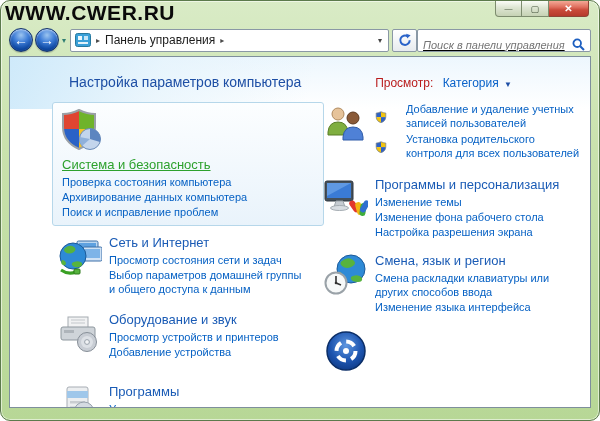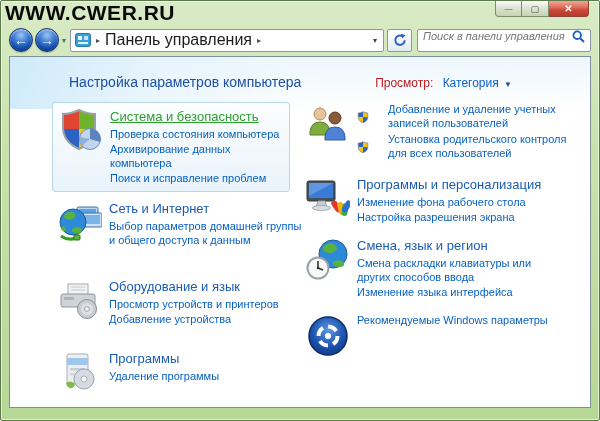--- a/index.html
+++ b/index.html
@@ -1,20 +1,20 @@
 <!DOCTYPE html>
 <html><head>
 <meta charset="utf-8">
 <style>
   * { box-sizing: border-box; margin: 0; padding: 0; }
   html,body { width:600px; height:421px; font-family:"Liberation Sans", sans-serif; background:#fff; }
 
   .window {
     position:relative; width:600px; height:421px;
-    border:1px solid #5c7a4c; border-radius:2px; overflow:hidden;
+    border:1px solid #5c7a4c; border-radius:10px; overflow:hidden;
     background: linear-gradient(180deg,#d9ebc6 0%,#c9e2ad 35%,#b7d796 100%);
     box-shadow: inset 0 0 0 1px rgba(255,255,255,.55);
   }
 
   .watermark {
     position:absolute; top:0; left:4px; z-index:20;
     font-size:21px; font-weight:bold; letter-spacing:.5px; color:#0a0a0a;
   }
 
   
@@ -44,32 +44,32 @@
     font-size:14px; font-weight:bold; line-height:1;
     box-shadow: inset 0 1px 2px rgba(255,255,255,.7), 0 1px 1px rgba(0,0,0,.2);
   }
   .nav-fwd { margin-left:2px; }
   .nav-dd { font-size:8px; color:#2e7d72; padding:0 4px 0 3px; }
   .addressbar {
     flex:1 1 auto; height:23px; background:#fff; border:1px solid #8a98a5; border-radius:2px;
     display:flex; align-items:center; padding:0 4px; gap:5px; min-width:0;
   }
   .ab-caret { font-size:8px; color:#4a4a4a; }
-  .ab-text { font-size:16px; color:#1c1c1c; white-space:nowrap; }
+  .ab-text { font-size:12px; color:#1c1c1c; white-space:nowrap; }
   .ab-fill { flex:1; }
   .ab-dd { font-size:8px; color:#444; padding:0 2px; }
   .refresh-btn {
     width:25px; height:23px; margin-left:3px; flex:0 0 25px;
     background:linear-gradient(#ffffff,#e7ebef); border:1px solid #8a98a5; border-radius:2px;
     display:flex; align-items:center; justify-content:center;
   }
   .searchbox {
-    width:174px; height:23px; margin-left:5px; flex:0 0 174px;
+    width:174px; height:23px; flex:0 0 174px;
     background:#fff; border:1px solid #8a98a5; border-radius:2px;
-    display:flex; align-items:flex-start; padding:0 5px;
+    display:flex; align-items:flex-end; padding:0 5px;text-decoration:underline;
   }
   .searchbox input {
     flex:1; min-width:0; border:none; outline:none; background:transparent;
     font-family:inherit; font-style:italic; font-size:11px; color:#5a5a5a;
   }
 
   
   .content {
     position:absolute; left:8px; right:8px; top:55px; bottom:12px;
     background:#fff; border:1px solid #7e8f9c; overflow:hidden;
@@ -107,25 +107,25 @@
     display:block; font-size:11px; line-height:14px; color:#0661c4;
     text-decoration:none; cursor:pointer; margin-bottom:1px;
   }
   .col-left .cat-link { max-width:200px; }
   .col-right .cat-link { max-width:205px; }
   .col-right .cat-title { max-width:185px; }
 
   .category.highlight {
     background:linear-gradient(#fcfeff,#e9f3fb);
     border:1px solid #b6d7ea; border-radius:3px;
-    margin-left:-6px; padding:4px 6px 5px 6px; width:238px;
+    margin-left:-6px; padding:4px 6px 5px 6px; width:272px;flex-direction:column;
   }
   .category.highlight .cat-title { color:#2da12d; text-decoration:underline; }
 
-  .m1 { margin-bottom:7px; }  .m2 { margin-bottom:29px; } .m3 { margin-bottom:22px; }
+  .m1 { margin-bottom:7px; }  .m2 { margin-bottom:13px; } .m3 { margin-bottom:22px; }
   .r1 { margin-bottom:13px; } .r2 { margin-bottom:11px; } .r3 { margin-bottom:13px; }
 
   .shield-link { display:flex; gap:19px; align-items:center; margin-bottom:2px; cursor:pointer; }
   .shield-link .cat-link { margin-bottom:0; }
   .uac { flex:0 0 12px; padding-top:1px; }
 </style>
 </head>
 <body>
 
 <div class="window">
@@ -236,39 +236,40 @@
               <circle cx="15" cy="22" r="13" fill="#2e8ad6" stroke="#1b5a9a"></circle>
               <path d="M7 14 q5 -4 9 -1 q3 2 0 5 q-5 3 -9 0 q-2 -2 0 -4 Z" fill="#57b33e"></path>
               <path d="M16 28 q5 -2 8 1 q1 3 -3 4 q-5 1 -7 -2 q-1 -2 2 -3 Z" fill="#57b33e"></path>
               <path d="M4 26 q3 0 4 3 q0 3 -3 2 q-3 -1 -1 -5 Z" fill="#57b33e"></path>
               <path d="M3 36 q7 5 15 2" fill="none" stroke="#3aa023" stroke-width="3"></path>
               <rect x="16" y="35" width="6" height="5" rx="1" fill="#57b33e" stroke="#2c7a1a"></rect>
             </svg>
           </div>
           <div class="cat-body">
             <a class="cat-title">Сеть и Интернет</a>
+            <a class="cat-link">Просмотр состояния сети и задач</a>
             <a class="cat-link">Выбор параметров домашней группы и общего доступа к данным</a>
           </div>
         </div>
 
         <div class="category m3">
           <div class="cat-icon">
             <svg width="44" height="44" viewBox="0 0 44 44">
               <rect x="10" y="6" width="20" height="12" fill="#f1f2f3" stroke="#a5abb1"></rect>
               <line x1="13" y1="9" x2="27" y2="9" stroke="#c3c7cb"></line>
               <line x1="13" y1="12" x2="27" y2="12" stroke="#c3c7cb"></line>
               <rect x="3" y="16" width="34" height="13" rx="2" fill="#cfd4d9" stroke="#8e979e"></rect>
               <rect x="6" y="19" width="10" height="3" fill="#aeb4ba"></rect>
               <circle cx="29" cy="31" r="9.5" fill="#c8cdd4" stroke="#878f98"></circle>
               <circle cx="29" cy="31" r="6" fill="#dde1e6"></circle>
               <circle cx="29" cy="31" r="2.4" fill="#f2f4f6" stroke="#9aa2ab"></circle>
             </svg>
           </div>
           <div class="cat-body">
-            <a class="cat-title">Оборудование и язык</a>
+            <a class="cat-title">Оборудование и звук</a>
             <a class="cat-link">Просмотр устройств и принтеров</a>
             <a class="cat-link">Добавление устройства</a>
           </div>
         </div>
 
         <div class="category">
           <div class="cat-icon">
             <svg width="44" height="44" viewBox="0 0 44 44">
               <rect x="9" y="4" width="21" height="30" rx="2" fill="#eceef0" stroke="#a7adb4"></rect>
               <rect x="9" y="8" width="21" height="7" fill="#9fc7ea"></rect>
@@ -340,20 +341,21 @@
               <path d="M12 25 h7 l2 6 h-11 Z" fill="#c6ccd2" stroke="#9aa2a8"></path>
               <ellipse cx="15.5" cy="32" rx="9" ry="2.5" fill="#d8dde2" stroke="#a6adb3"></ellipse>
               <rect x="27" y="24" width="6" height="13" rx="3" fill="#e2372b" transform="rotate(-35 30 30)"></rect>
               <rect x="32" y="26" width="6" height="13" rx="3" fill="#f2b413" transform="rotate(-15 35 32)"></rect>
               <rect x="36" y="27" width="6" height="13" rx="3" fill="#3fae3a" transform="rotate(8 39 33)"></rect>
               <rect x="38" y="24" width="6" height="13" rx="3" fill="#2f6fd0" transform="rotate(30 41 30)"></rect>
             </svg>
           </div>
           <div class="cat-body">
             <a class="cat-title">Программы и персонализация</a>
+            <a class="cat-link">Изменение темы</a>
             <a class="cat-link">Изменение фона рабочего стола</a>
             <a class="cat-link">Настройка разрешения экрана</a>
           </div>
         </div>
 
         <div class="category r3">
           <div class="cat-icon">
             <svg width="44" height="44" viewBox="0 0 44 44">
               <circle cx="27" cy="17" r="14" fill="#2e8ad6" stroke="#1b5a9a"></circle>
               <path d="M18 9 q6 -5 11 -1 q4 3 0 6 q-6 4 -11 0 q-3 -3 0 -5 Z" fill="#57b33e"></path>
@@ -381,21 +383,20 @@
                   <stop offset="55%" stop-color="#1d55b0"></stop>
                   <stop offset="100%" stop-color="#0a337c"></stop>
                 </radialGradient>
               </defs>
               <circle cx="22" cy="22" r="19" fill="url(#accg)" stroke="#0a2d66" stroke-width="1.5"></circle>
               <circle cx="22" cy="22" r="9.5" fill="none" stroke="#fff" stroke-width="4" stroke-dasharray="9.5 5.4"></circle>
               <circle cx="22" cy="22" r="3" fill="#fff"></circle>
             </svg>
           </div>
           <div class="cat-body">
-            <a class="cat-link">Рекомендуемые Windows параметры</a>
             
           </div>
         </div>
 
       </div>
     </div>
   </div>
 </div>
 
 </body></html>

